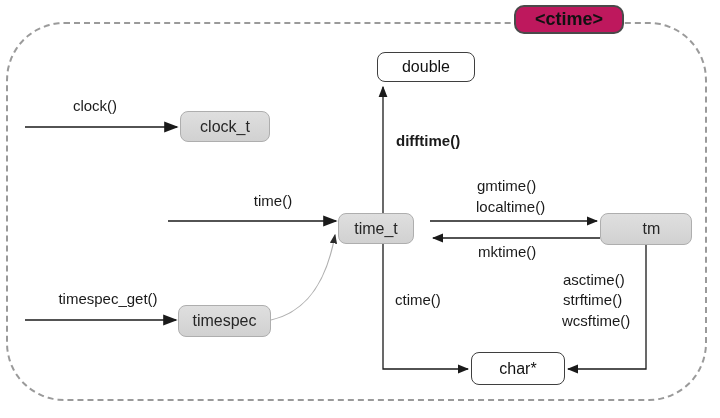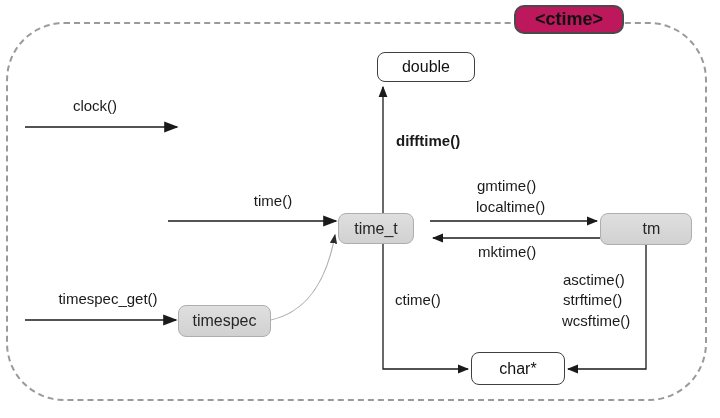--- a/index.html
+++ b/index.html
@@ -123,20 +123,23 @@
 
     <path d="M646,245 V369 H568" stroke="#1a1a1a" stroke-width="1.3" fill="none" marker-end="url(#arrow)"></path>
 
     <path d="M271,320 C 305,312 326,285 335,235" stroke="#b0b0b0" stroke-width="1.2" fill="none" marker-end="url(#arrow-sm)"></path>
   </svg>
 
   <div class="node plain node-double">
     <span>double</span>
   </div>
 
+  <div class="node filled node-clock_t">
+    <span>clock_t</span>
+  </div>
 
   <div class="node filled node-time_t">
     <span>time_t</span>
   </div>
 
   <div class="node filled node-tm">
     <span>tm</span>
   </div>
 
   <div class="node filled node-timespec">

